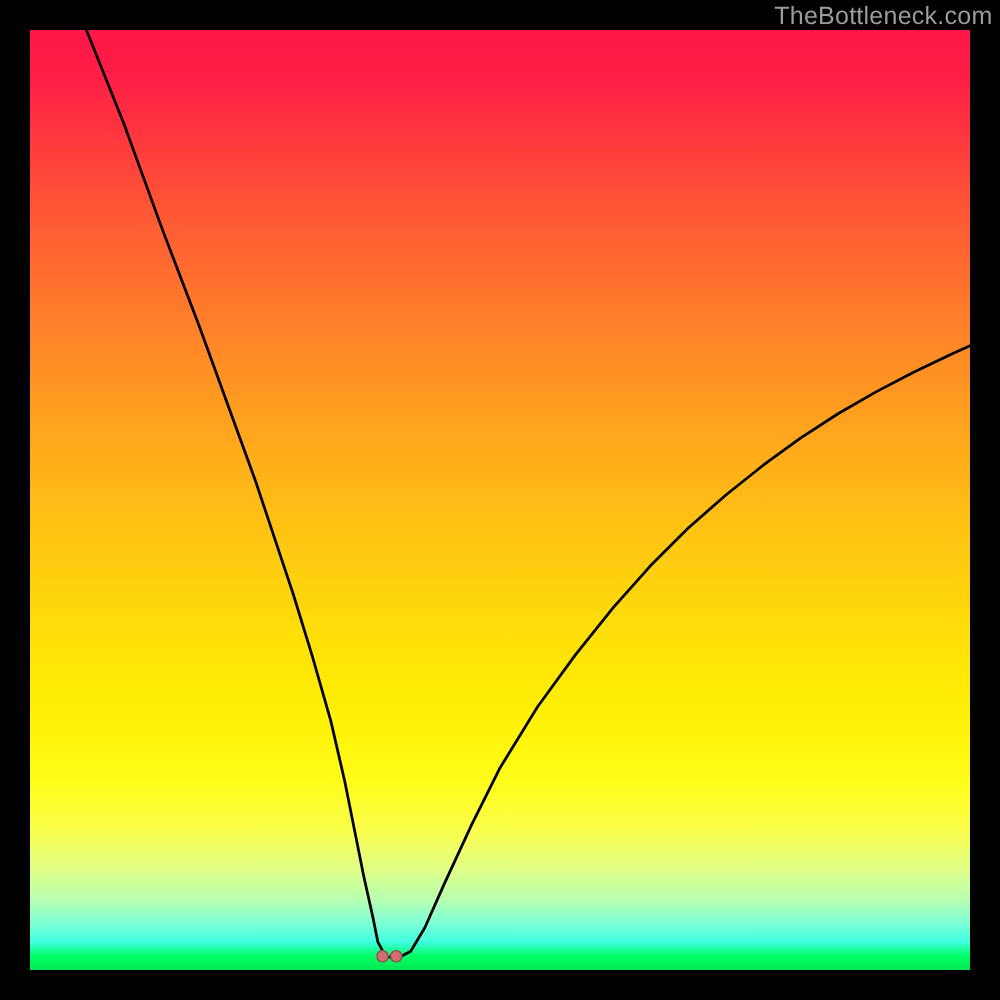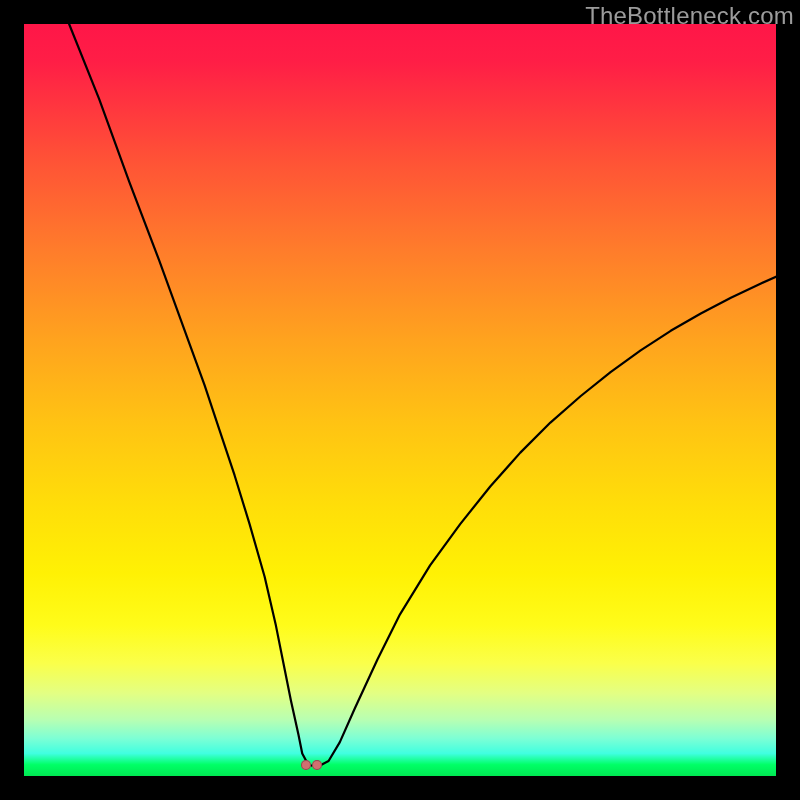--- a/index.html
+++ b/index.html
@@ -64,21 +64,21 @@
   .dot {
     position: absolute;
     border-radius: 50%;
     transform: translate(-50%, -50%);
   }
   .watermark {
     position: absolute;
     top: 2px;
     right: 6px;
     color: #9c9c9c;
-    font-size: 24px;
+    font-size: 20px;
     font-weight: 500;
     letter-spacing: 0.2px;
     user-select: none;
   }
 </style>
 </head>
 <body>
 
 <div class="frame">
 

